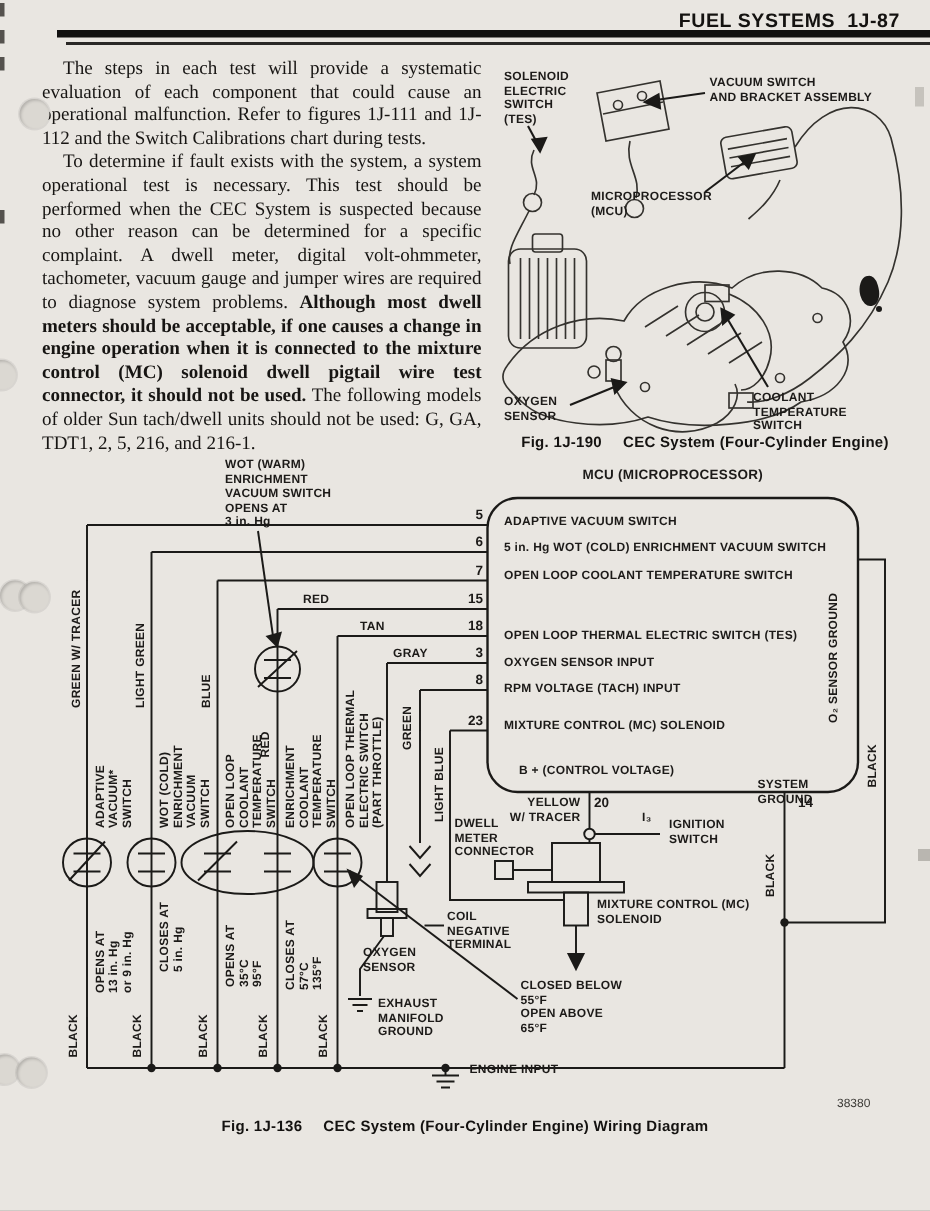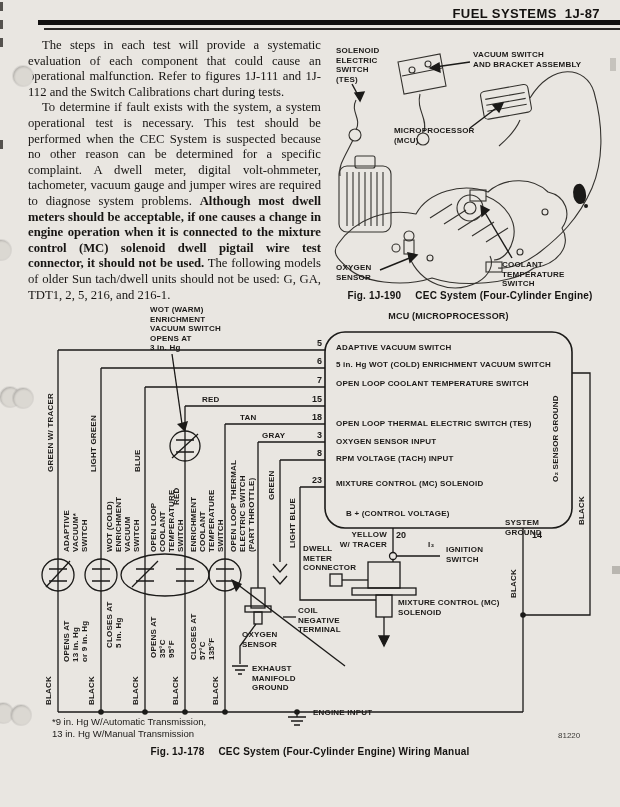--- a/index.html
+++ b/index.html
@@ -276,26 +276,28 @@
 SOLENOID</div>
   <div class="dlabel" style="left:298px;top:606px">COIL
 NEGATIVE
 TERMINAL</div>
   <div class="dlabel" style="left:242px;top:630px">OXYGEN
 SENSOR</div>
   <div class="dlabel" style="left:252px;top:664px">EXHAUST
 MANIFOLD
 GROUND</div>
   <div class="dlabel" style="left:313px;top:708px">ENGINE INPUT</div>
-
-  <div class="footnote" style="left:52px;top:716px">*9 in. Hg W/Automatic Transmission,
-13 in. Hg W/Manual Transmission</div>
-  <div class="small" style="position:absolute;left:558px;top:731px">81220</div>
+  <div class="dlabel" style="left:347px;top:652px">CLOSED BELOW
+55°F
+OPEN ABOVE
+65°F</div>
+
+  <div class="small" style="position:absolute;left:558px;top:731px">38380</div>
   <div class="caption" style="left:0;top:746px;width:620px;text-align:center">
-    <span>Fig. 1J-178</span><span class="gap"></span><span>CEC System (Four-Cylinder Engine) Wiring Manual</span>
+    <span>Fig. 1J-136</span><span class="gap"></span><span>CEC System (Four-Cylinder Engine) Wiring Diagram</span>
   </div>
 
   <div class="hole" style="left:13px;top:66px"></div>
   <div class="hole" style="left:-9px;top:240px"></div>
   <div class="hole" style="left:0px;top:387px"></div>
   <div class="hole" style="left:13px;top:388px"></div>
   <div class="hole" style="left:-7px;top:703px"></div>
   <div class="hole" style="left:11px;top:705px"></div>
   <div class="edge-dash" style="top:2px;height:9px"></div>
   <div class="edge-dash" style="top:20px;height:9px"></div>

